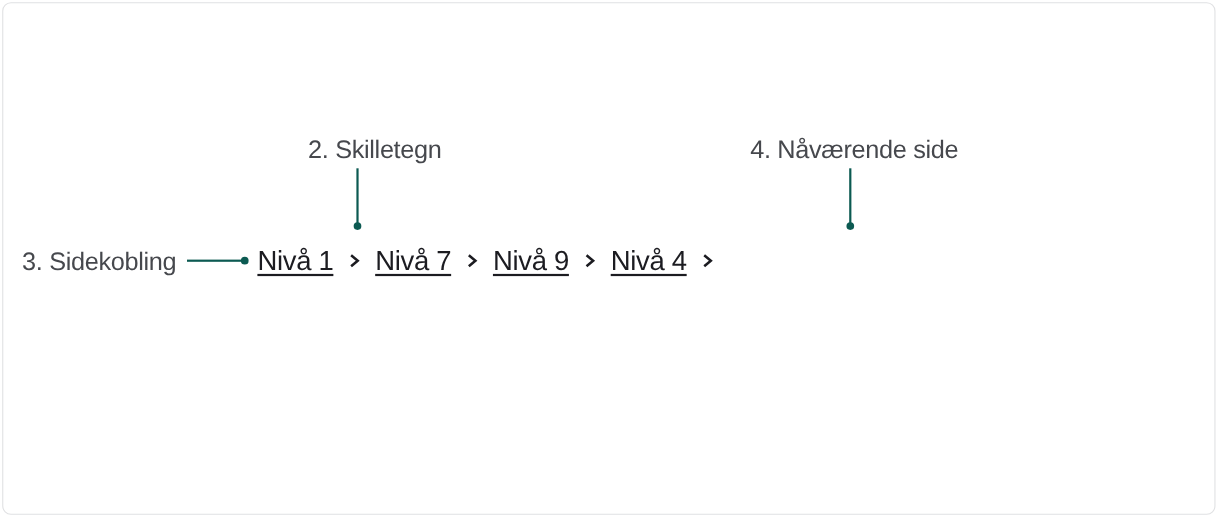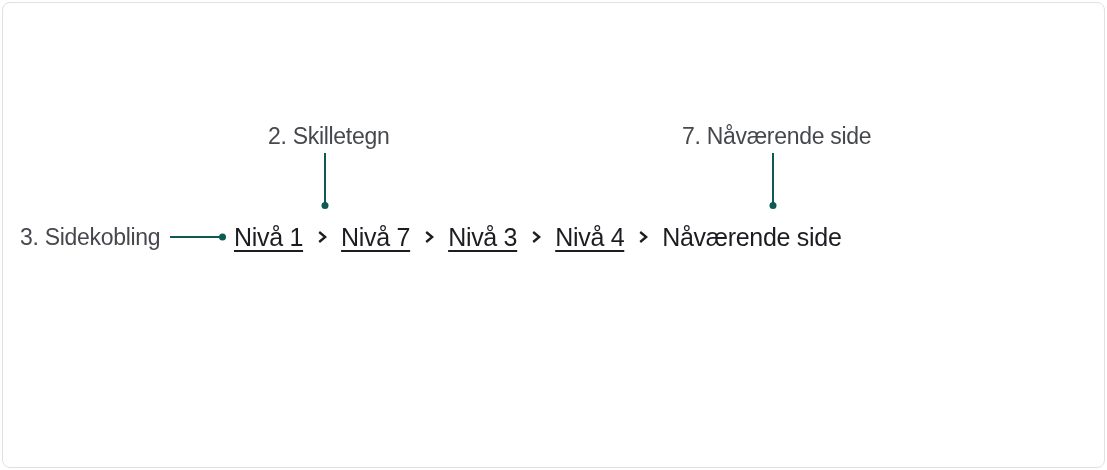--- a/index.html
+++ b/index.html
@@ -50,23 +50,23 @@
   .sep{flex:0 0 auto;color:var(--breadcrumb-text);display:block;}
   .bc-current{color:var(--breadcrumb-text);}
 </style>
 </head>
 <body>
 
 <div class="stage">
 
   <div class="card"></div>
 
-  <div class="ann-label" style="left:268px;top:123px">2. Skilletegn</div>
+  <div class="ann-label" style="left:280px;top:123px">2. Skilletegn</div>
 
-  <div class="ann-label" style="left:682px;top:123px">7. Nåværende side</div>
+  <div class="ann-label" style="left:682px;top:123px">4. Nåværende side</div>
 
   <div class="vline" style="left:324px;top:153px;height:50px">
     <i class="dot dot-bottom"></i>
   </div>
 
   <div class="vline" style="left:772px;top:153px;height:50px">
     <i class="dot dot-bottom"></i>
   </div>
 
   <div class="ann-label" style="left:20px;top:224px">3. Sidekobling</div>
@@ -82,28 +82,27 @@
     <svg class="sep" width="12" height="14" viewBox="0 0 12 14">
       <path d="M3.2 2 L9.2 7 L3.2 12" fill="none" stroke="currentColor" stroke-width="2.3" stroke-linejoin="miter"></path>
     </svg>
 
     <a href="#" class="bc-link">Nivå 7</a>
 
     <svg class="sep" width="12" height="14" viewBox="0 0 12 14">
       <path d="M3.2 2 L9.2 7 L3.2 12" fill="none" stroke="currentColor" stroke-width="2.3" stroke-linejoin="miter"></path>
     </svg>
 
-    <a href="#" class="bc-link">Nivå 3</a>
+    <a href="#" class="bc-link">Nivå 9</a>
 
     <svg class="sep" width="12" height="14" viewBox="0 0 12 14">
       <path d="M3.2 2 L9.2 7 L3.2 12" fill="none" stroke="currentColor" stroke-width="2.3" stroke-linejoin="miter"></path>
     </svg>
 
     <a href="#" class="bc-link">Nivå 4</a>
 
     <svg class="sep" width="12" height="14" viewBox="0 0 12 14">
       <path d="M3.2 2 L9.2 7 L3.2 12" fill="none" stroke="currentColor" stroke-width="2.3" stroke-linejoin="miter"></path>
     </svg>
 
-    <span class="bc-current">Nåværende side</span>
   </nav>
 
 </div>
 
 </body></html>

